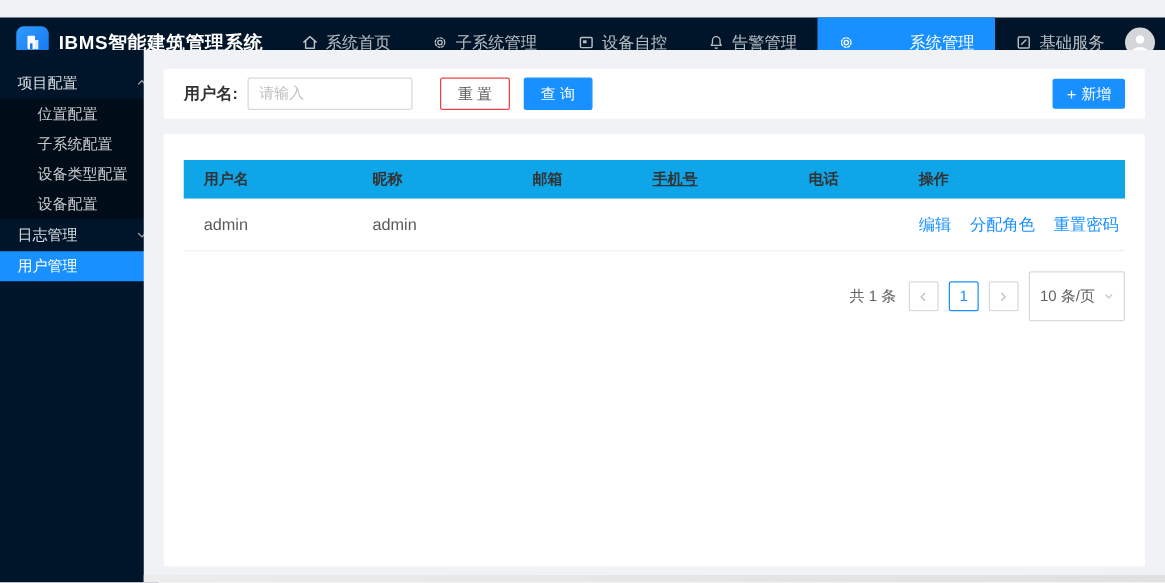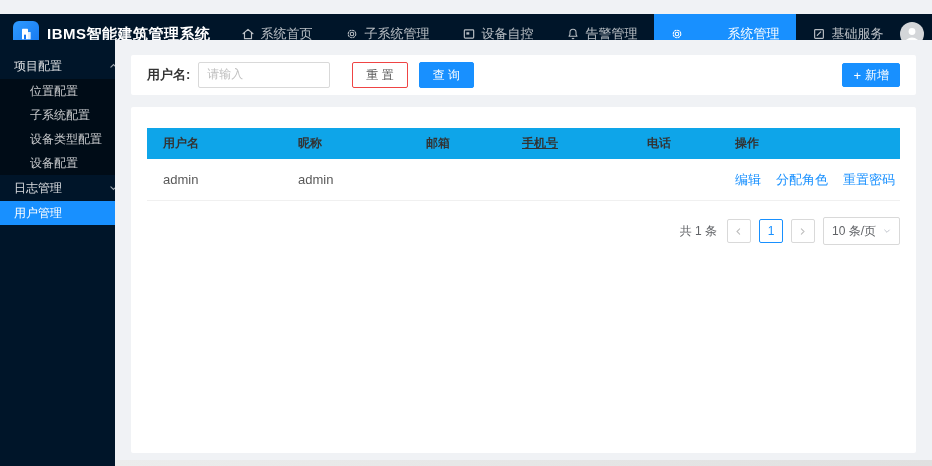--- a/index.html
+++ b/index.html
@@ -96,21 +96,21 @@
     margin-top:16px; gap:8px; font-size:12px; color:#606266;
   }
   .pg-total { margin-right:2px; color:#606266; }
   .pg-btn {
     min-width:24px; height:24px; border:1px solid #d9d9d9; border-radius:2px;
     background:#fff; display:flex; align-items:center; justify-content:center;
     font-size:11px; cursor:pointer; color:#bfbfbf;
   }
   .pg-btn.page { color:#1890ff; border-color:#1890ff; font-size:12px; }
   .pg-size {
-    height:28px; border:1px solid #d9d9d9; border-radius:2px; background:#fff;
+    height:40px; border:1px solid #d9d9d9; border-radius:2px; background:#fff;
     display:flex; align-items:center; gap:7px; padding:0 8px; cursor:pointer; color:#606266;
   }
   .pg-size .chev { color:#c0c4cc; }
 
   .bottom-strip {
     position:absolute; left:115px; right:0; bottom:0; height:6px;
     background:linear-gradient(to right,#ececec,#e0e0e0);
   }
 </style>
 </head>

